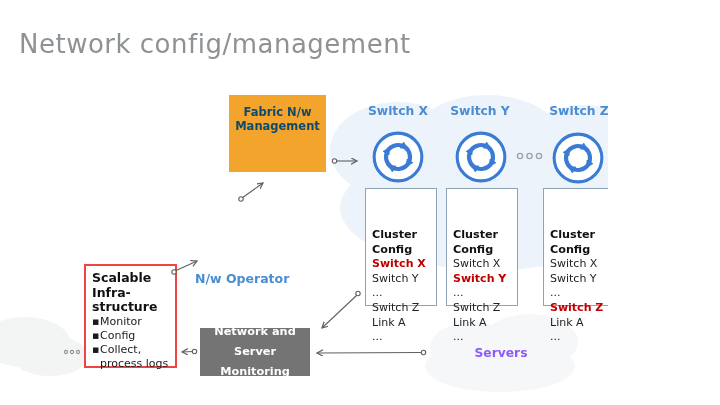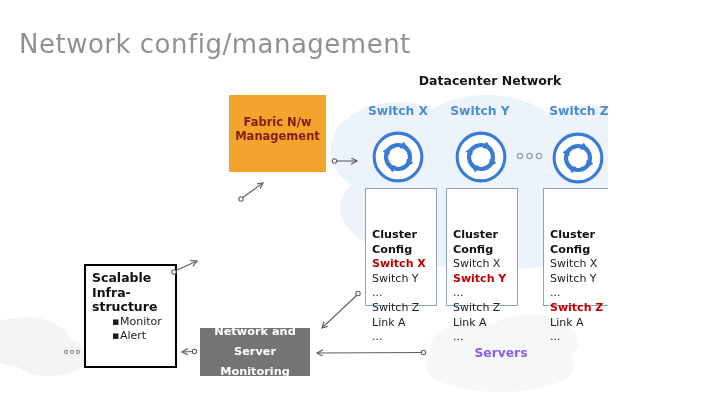--- a/index.html
+++ b/index.html
@@ -19,40 +19,40 @@
   .page-number{left:5px;top:374px;font-size:16px;color:#9b9ea1;z-index:2;margin-top:40px;}
   
   .dc-label{left:409px;top:73px;width:162px;text-align:center;
     font-size:12.5px;font-weight:bold;color:#151515;z-index:2;}
   .switch-label{top:104px;width:82px;text-align:center;font-size:12.3px;
     font-weight:bold;color:#4a8dd3;z-index:2;}
   .switch-icon{z-index:2;}
   
   .fabric-box{
     left:229px;top:95px;width:97px;height:77px;background:#f3a42d;
-    color:#7f1d1d;text-align:center;z-index:2;box-sizing:border-box;padding:21px 2px 0 2px;
+    color:#0c4a6e;text-align:center;z-index:2;box-sizing:border-box;padding:11px 2px 0 2px;
   }
   .fabric-title{font-size:11.5px;font-weight:bold;line-height:13.5px;}
   .fabric-sub{font-size:9.3px;line-height:12.8px;margin-top:1px;
     font-family:"Liberation Sans",sans-serif;}
   
   .cluster-box{
     width:72px;top:188px;height:118px;background:#ffffff;border:1.5px solid #8ea4b6;
     box-sizing:border-box;padding:3px 6px;z-index:2;
   }
   .cluster-title{font-size:11.2px;font-weight:bold;color:#111;line-height:14.6px;margin-top:36px;}
   .cluster-line{font-size:11px;color:#222;line-height:14.6px;white-space:nowrap;}
   .cluster-line.red{color:#c00000;font-weight:bold;}
   
   .scalable-box{
     left:84px;top:264px;width:93px;height:104px;background:#ffffff;
-    border:2px solid #000000;box-sizing:border-box;padding:5px 6px;z-index:2;
+    border:2px solid #ef4444;box-sizing:border-box;padding:5px 6px;z-index:2;
   }
   .scalable-title{font-size:12.5px;font-weight:bold;color:#111;line-height:14.5px;}
-  .bullet{font-size:11px;color:#1b1b1b;line-height:14px;position:relative;padding-left:8px;margin-left:20px;}
+  .bullet{font-size:11px;color:#1b1b1b;line-height:14px;position:relative;padding-left:8px;}
   .bullet::before{content:"▪";position:absolute;left:0;top:0;}
   
   .operator-label{left:195px;top:271px;font-size:12.5px;font-weight:bold;color:#4a8dd3;z-index:2;}
   .monitoring-box{
     left:200px;top:328px;width:110px;height:48px;background:#747474;color:#ffffff;
     font-size:11.3px;font-weight:bold;line-height:20px;text-align:center;
     display:flex;align-items:center;justify-content:center;z-index:2;box-sizing:border-box;padding:0 8px;
   }
   .servers-label{left:461px;top:346px;width:80px;text-align:center;
     font-size:12.3px;font-weight:bold;color:#8b5cf6;z-index:2;}
@@ -116,21 +116,20 @@
     <g stroke="#e9eef3" fill="none" stroke-width="1">
       <polygon points="110,30 138,46 138,79 110,95 82,79 82,46" opacity="0.55"></polygon>
       <line x1="30" y1="88" x2="120" y2="88" opacity="0.6"></line>
       <line x1="50" y1="96" x2="120" y2="96" opacity="0.5"></line>
     </g>
   </svg>
 
   <div class="abs slide-title">Network config/management</div>
   <div class="abs page-number">35</div>
 
-  <div class="abs dc-label">Datacenter Network</div>
 
   <div class="abs fabric-box">
     <div class="fabric-title">Fabric N/w Management</div>
   </div>
 
   <div class="abs switch-label" style="left:357px;">Switch X</div>
   <div class="abs switch-label" style="left:439px;">Switch Y</div>
   <div class="abs switch-label" style="left:538px;">Switch Z</div>
 
   <svg class="abs switch-icon" style="left:371px;top:130px;" width="54" height="54" viewBox="0 0 60 60">
@@ -190,23 +189,25 @@
     <div class="cluster-line">Switch Y</div>
     <div class="cluster-line">...</div>
     <div class="cluster-line red">Switch Z</div>
     <div class="cluster-line">Link A</div>
     <div class="cluster-line">...</div>
   </div>
 
   <div class="abs scalable-box">
     <div class="scalable-title">Scalable Infra-structure</div>
     <div class="bullet">Monitor</div>
-    <div class="bullet">Alert</div>
-  </div>
-
+    <div class="bullet">Config</div>
+    <div class="bullet">Collect, process logs</div>
+  </div>
+
+  <div class="abs operator-label">N/w Operator</div>
 
   <div class="abs monitoring-box">
     <span>Network and Server Monitoring</span>
   </div>
 
   <div class="abs servers-label">Servers</div>
 
   <div class="abs logo-card">
     <div class="logo-bar">
       <span style="width:30px;background:#4a7fd4;"></span>

